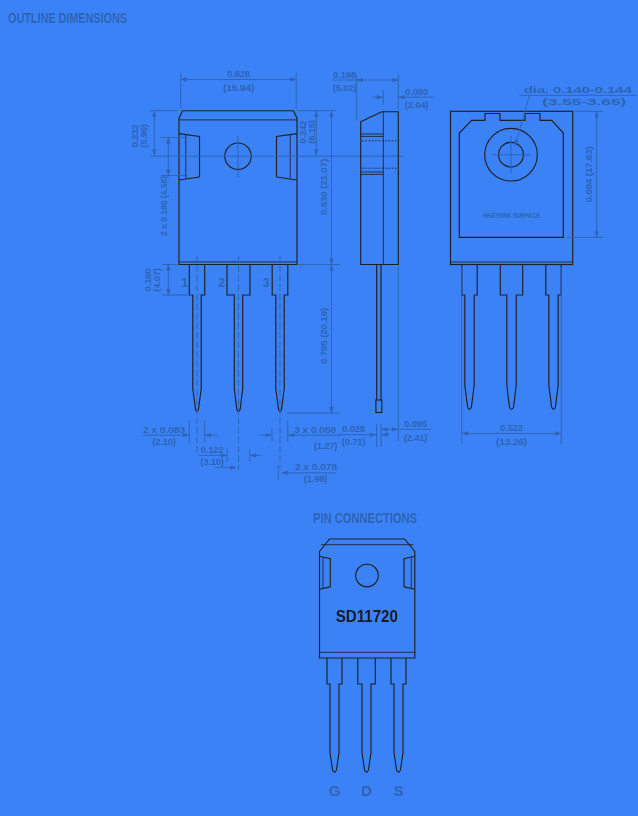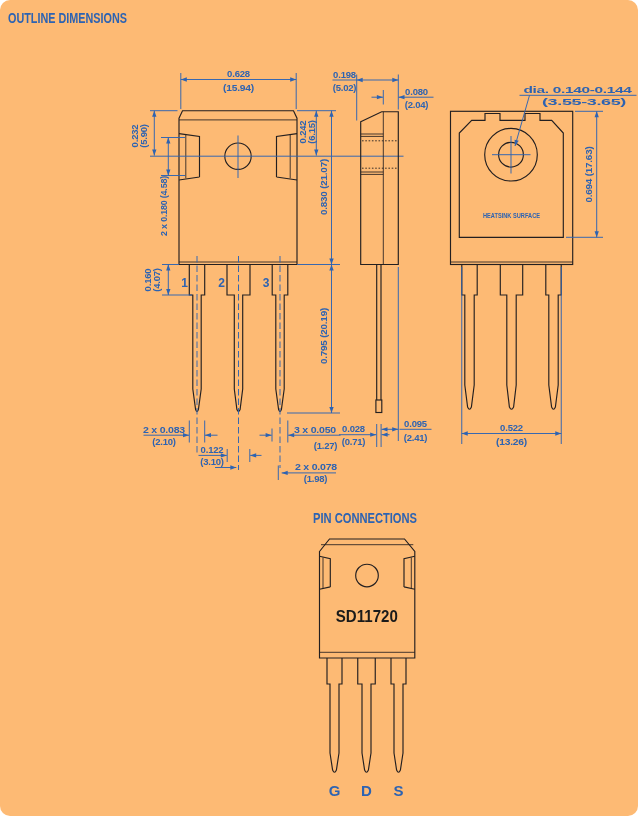--- a/index.html
+++ b/index.html
@@ -1,18 +1,18 @@
 <!DOCTYPE html>
 <html><head>
 <meta charset="utf-8">
 <style>
   html,body { margin:0; padding:0; background:#ffffff; }
   .page {
-    position:relative; width:638px; height:816px; background:#fdba74;
-    font-family:"Liberation Sans", sans-serif; overflow:hidden;border-radius:10px;
+    position:relative; width:638px; height:816px; background:#3b82f6;
+    font-family:"Liberation Sans", sans-serif; overflow:hidden;
   }
   svg text { font-family:"Liberation Sans", sans-serif; }
   .k   { stroke:#231f20; stroke-width:1.15; fill:none; stroke-linejoin:miter; stroke-linecap:butt; }
   .k2  { stroke:#231f20; stroke-width:0.85; fill:none; }
   .dot { stroke:#231f20; stroke-width:0.9; fill:none; stroke-dasharray:1.6 1.7; }
   .b   { stroke:#2d63b2; stroke-width:0.95; fill:none; }
   .bd  { stroke:#2d63b2; stroke-width:0.95; fill:none; stroke-dasharray:6.5 3; }
   .dim  { font-size:9.5px; font-weight:bold; fill:#2d63b2; letter-spacing:-0.2px; }
   .pinnum { font-size:12px; font-weight:bold; fill:#2d63b2; }
   .title  { font-size:14px; font-weight:bold; fill:#2d63b2; }

